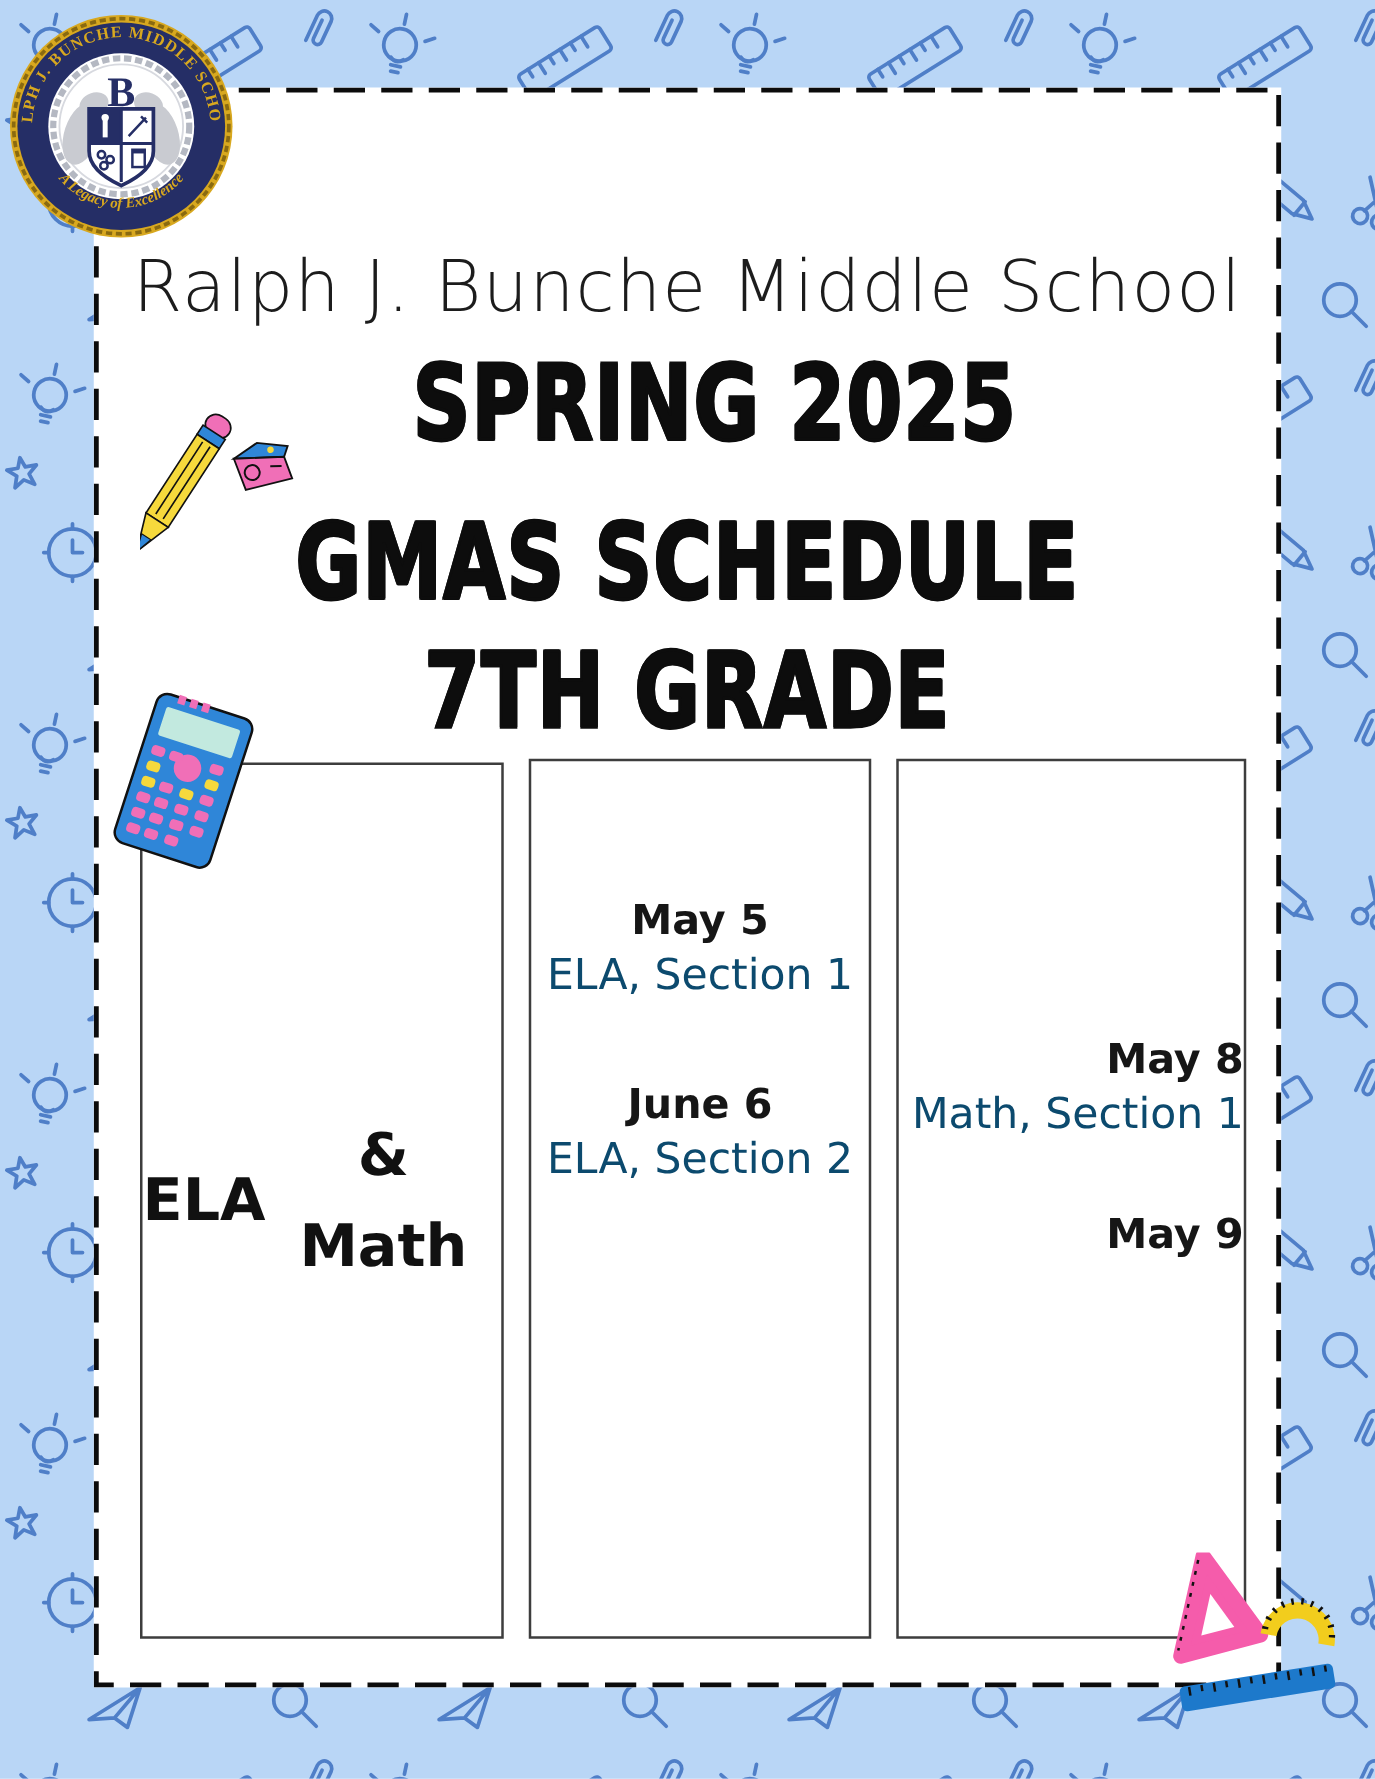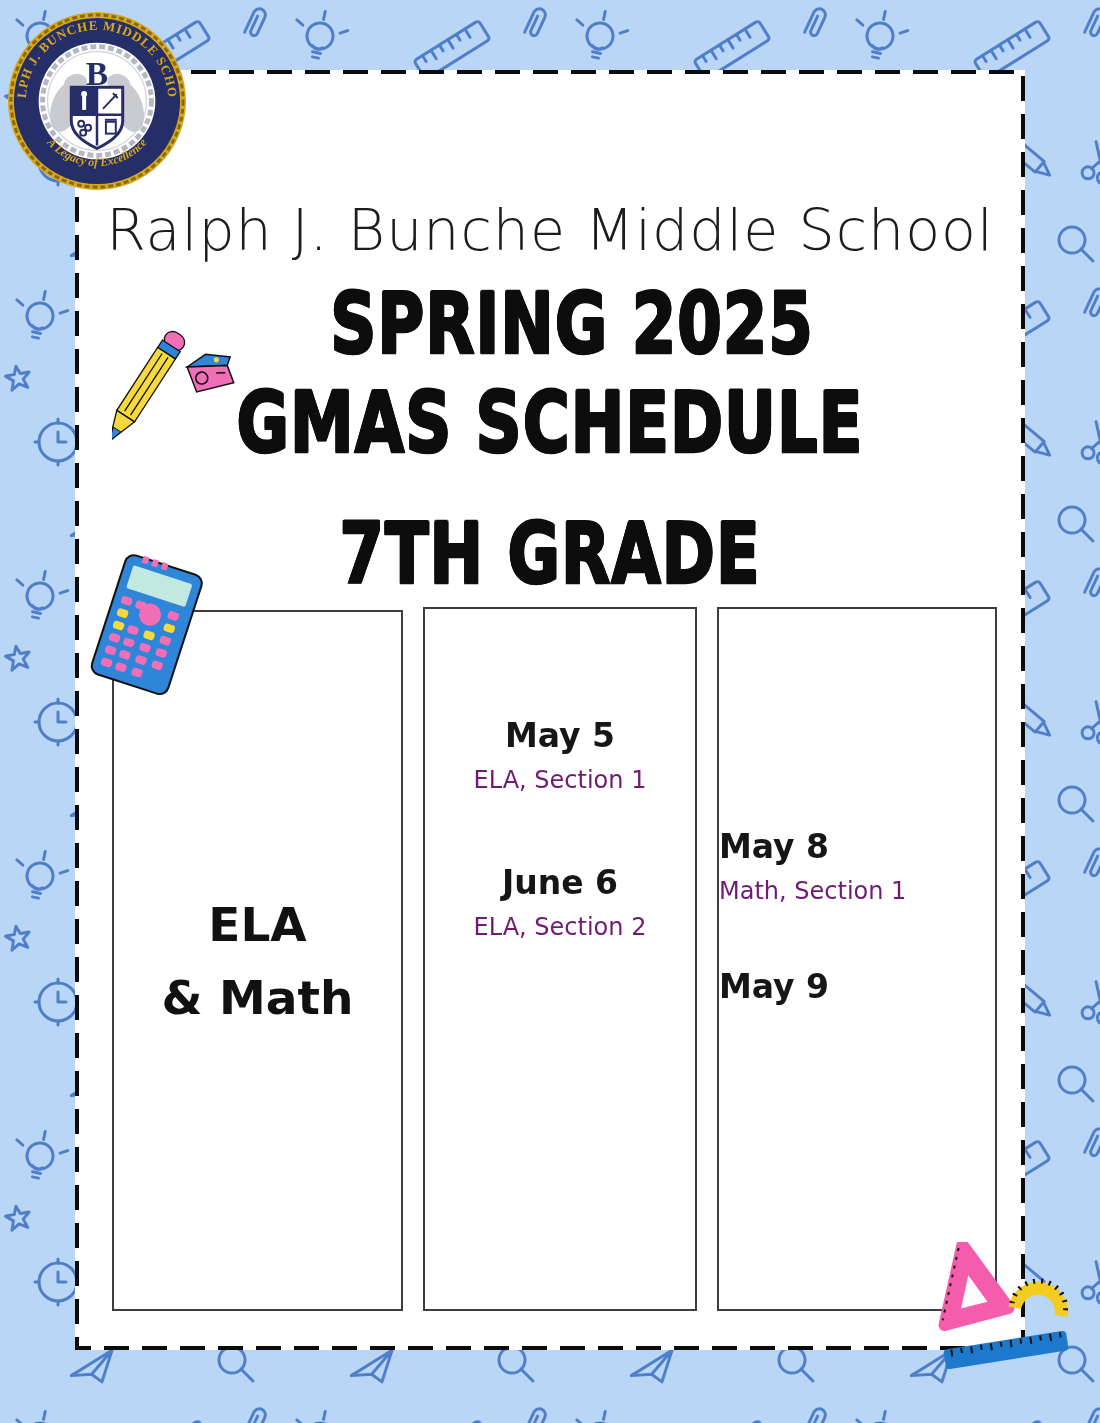--- a/index.html
+++ b/index.html
@@ -32,36 +32,36 @@
   .headline { position:absolute; left:0; width:100%; text-align:center; }
   .headline span {
     display:inline-block; font-size:64px; font-weight:900;
     letter-spacing:1px; color:#0d0d0d;
     transform:scaleY(1.30);
     -webkit-text-stroke:2px #0d0d0d;
     text-shadow:1px 0 #0d0d0d, -1px 0 #0d0d0d, 0 1px #0d0d0d, 0 -1px #0d0d0d;
     white-space:nowrap;
   }
   .h-spring { top:217px;padding-left:44px; }
-  .h-gmas   { top:316px; }
+  .h-gmas   { top:344px; }
   .h-grade  { top:447px; }
 
   
   .panel {
     position:absolute; background:#fff; border:2px solid #3d3d3d;
   }
   .panel-1 { left:37px;  top:540px; width:291px; height:701px;
-             display:flex; flex-direction:column; justify-content:center; align-items:center; }
+             display:flex; flex-direction:row; justify-content:center; align-items:center; }
   .panel-1 .big-line { font-size:47px; font-weight:bold; line-height:73px; text-align:center; }
   .panel-2 { left:348px; top:537px; width:274px; height:704px; padding-top:104px; text-align:center; }
-  .panel-3 { left:642px; top:537px; width:280px; height:704px; padding-top:215px; text-align:left; }
+  .panel-3 { left:642px; top:537px; width:280px; height:704px; padding-top:215px; text-align:right; }
   .entry-2 { margin-bottom:57px; }
   .entry-3 { margin-bottom:50px; }
   .entry .date   { font-size:33px; font-weight:bold; line-height:45px; color:#161616; }
-  .entry .detail { font-size:24px; font-weight:normal; line-height:45px; color:#701a75; white-space:nowrap; }
+  .entry .detail { font-size:34px; font-weight:normal; line-height:45px; color:#0c4a6e; white-space:nowrap; }
 
   
   .deco { position:absolute; z-index:7; }
   .deco-pencil     { left:112px; top:326px; width:110px; height:150px; }
   .deco-sharpener  { left:178px; top:348px; width:62px;  height:48px; }
   .deco-calculator { left:84px;  top:552px; width:125px; height:150px; }
   .deco-geometry   { left:930px; top:1242px; width:160px; height:140px; }
 </style>
 </head>
 <body>

